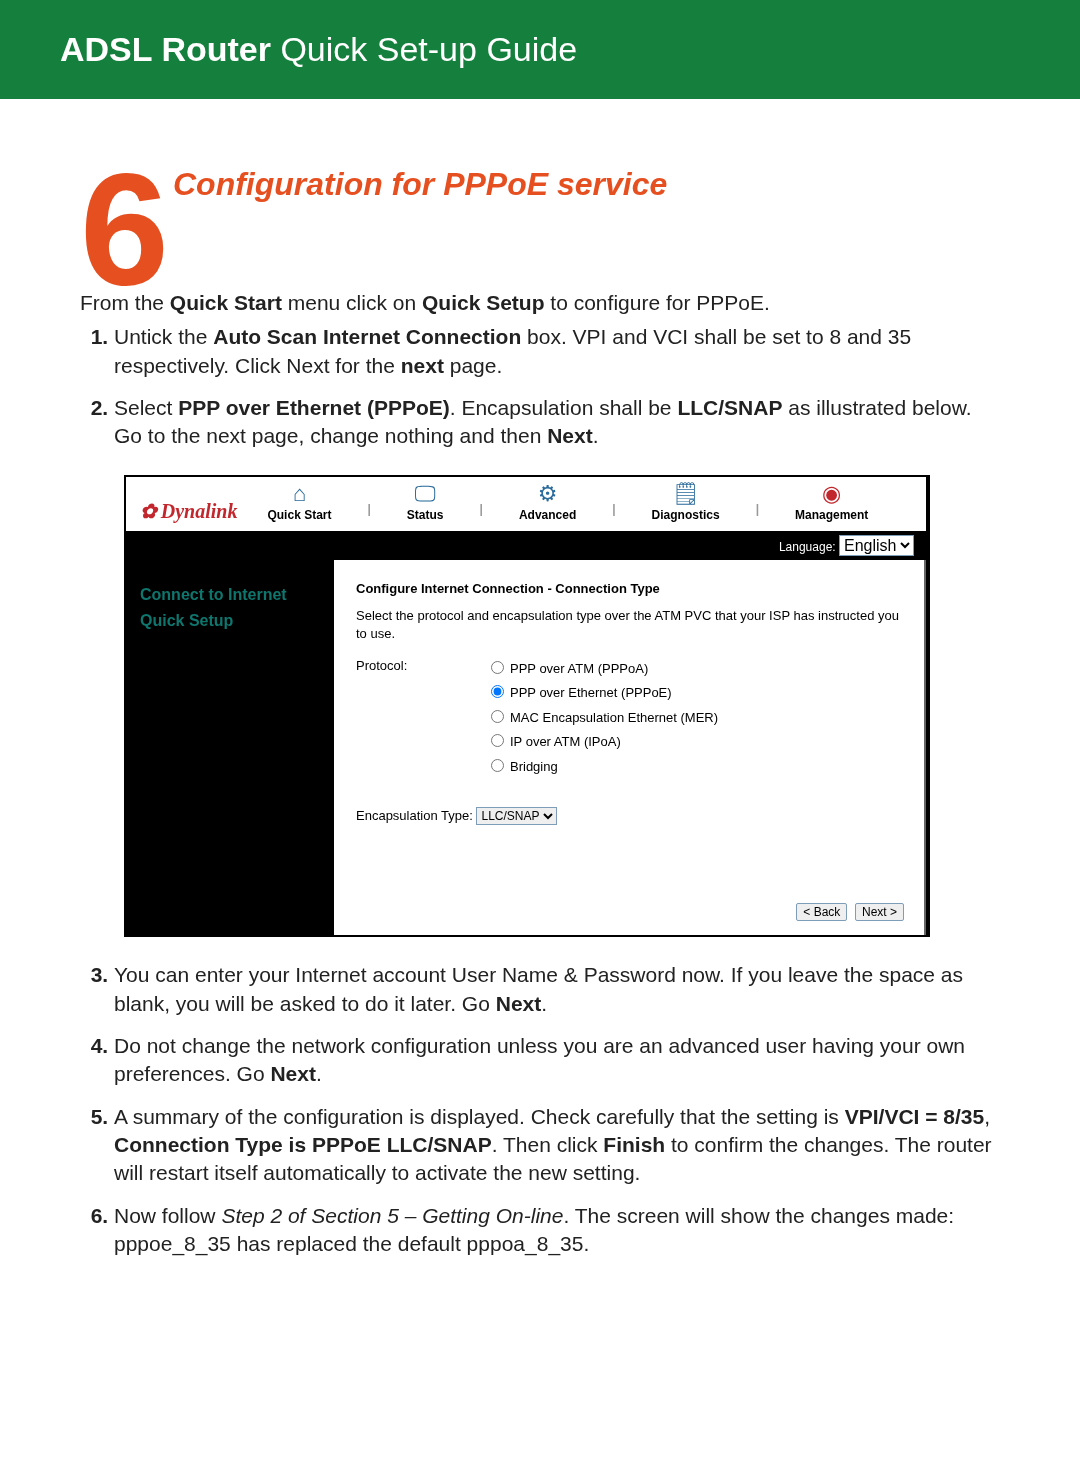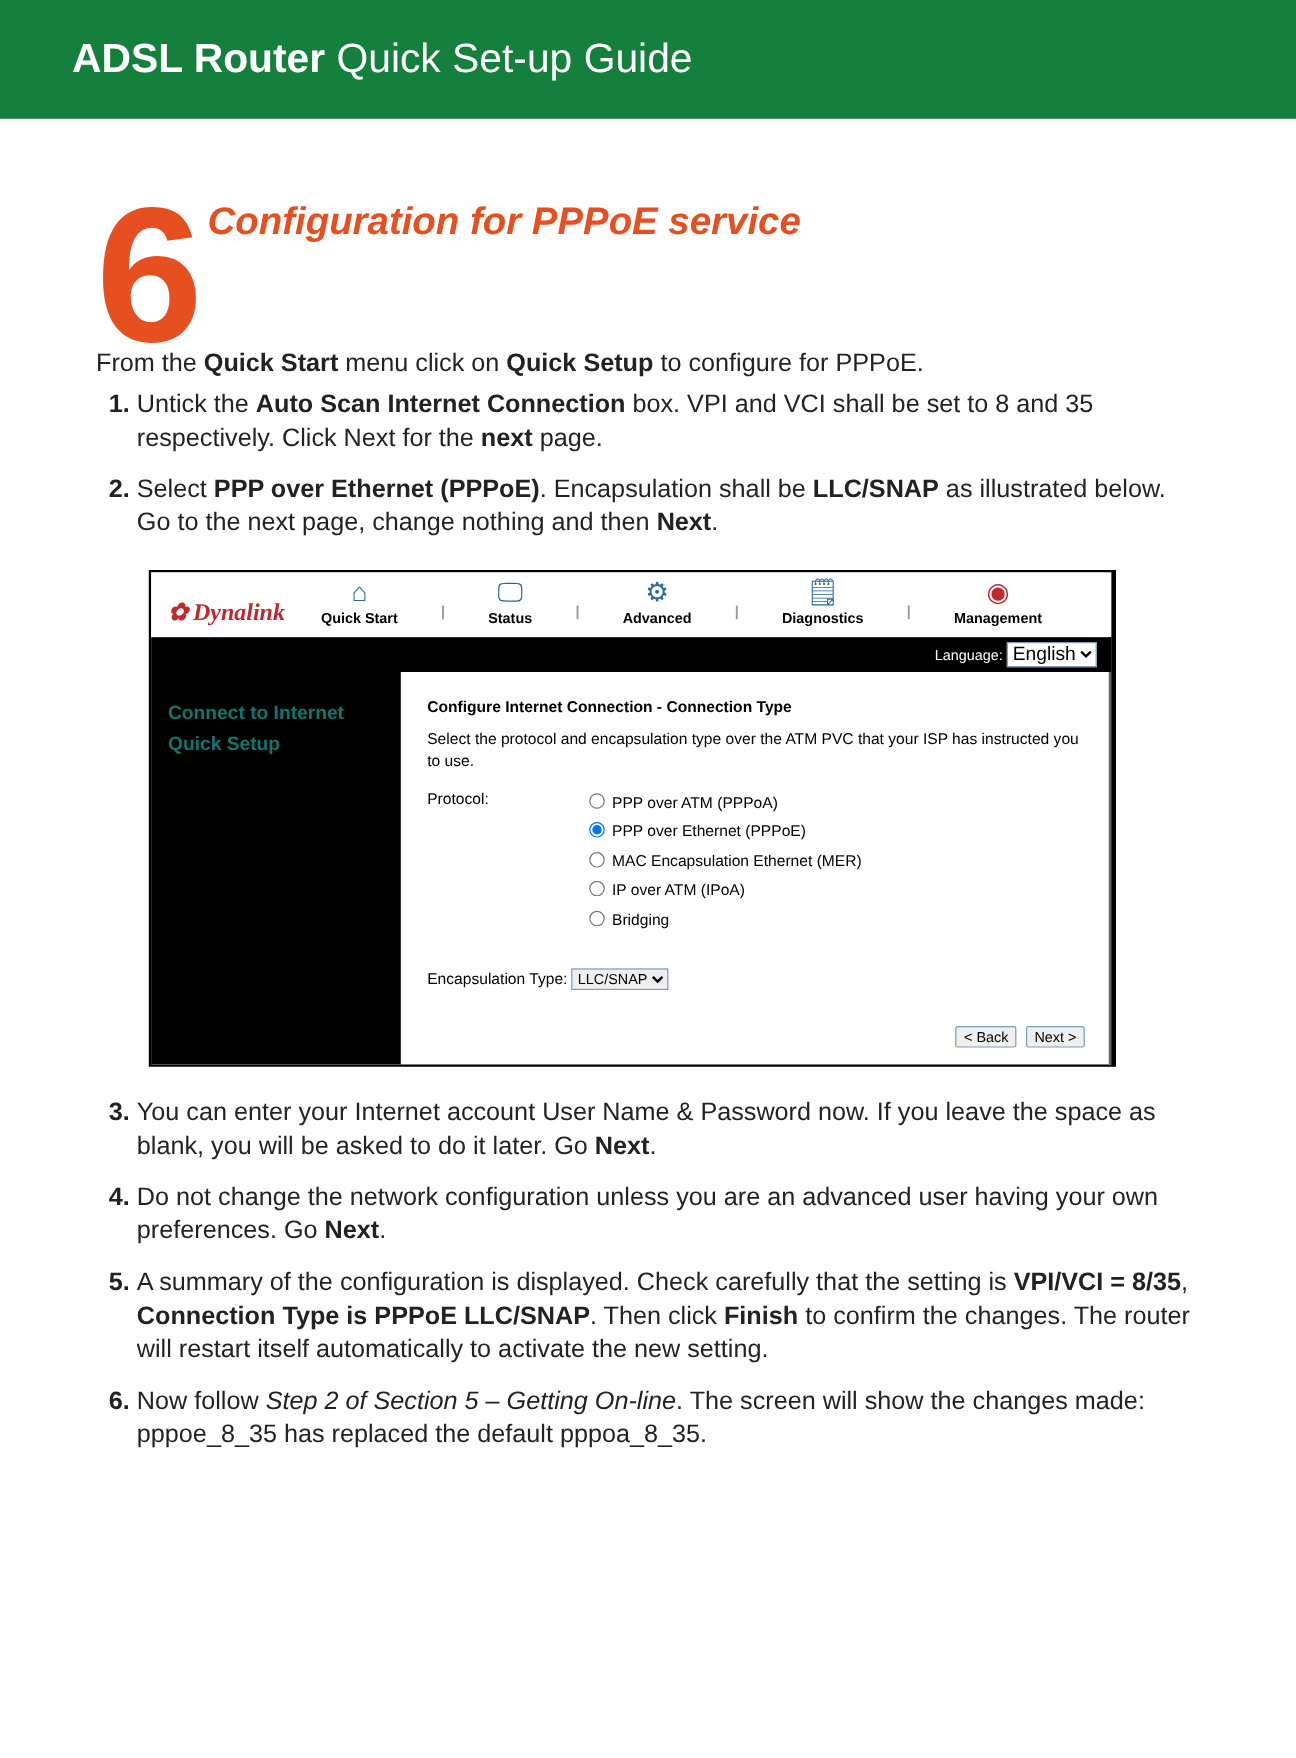--- a/index.html
+++ b/index.html
@@ -161,20 +161,21 @@
   .enc-row { margin-top:6px;}
   .enc-row select { font-size:12px; border:1px solid #7e9db9;}
   .nav-btns { text-align: right; margin-top: 30px;}
   .nav-btns button {
     font-size: 12px;
     padding: 1px 6px;
     background: #efefef;
     border: 1px solid #7e9db9;
     border-radius: 2px;
     margin-left: 4px;
+    margin-top: 48px;
   }
   b { font-weight:700; }
 </style>
 </head>
 <body>
 
 <div class="header-bar">
   <span class="title">
     <b>ADSL Router</b><span> Quick Set-up Guide</span>
   </span>

